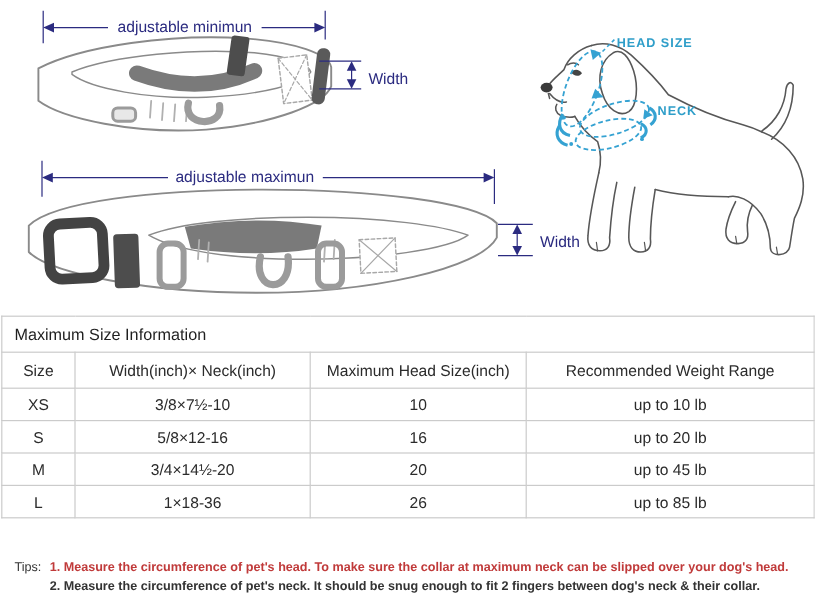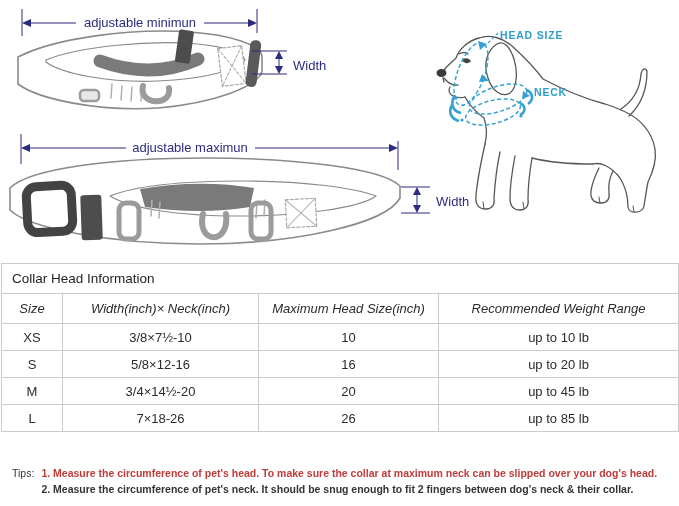--- a/index.html
+++ b/index.html
@@ -1,27 +1,27 @@
 <!DOCTYPE html>
 <html><head>
 <meta charset="utf-8">
 <style>
   html,body{margin:0;padding:0;width:679px;height:506px;background:#fff;overflow:hidden;
     font-family:"Liberation Sans",sans-serif;}
   .page{position:relative;width:679px;height:506px;background:#fff;}
-  .diagram-area{position:absolute;top:0;left:0;width:570px;height:263px;}
+  .diagram-area{position:absolute;top:0;left:14px;width:570px;height:263px;}
   svg text{font-family:"Liberation Sans",sans-serif;}
   .dim-label{font-size:13px;fill:#2b2b80;}
   .measure-label{font-size:10.5px;font-weight:bold;fill:#2f9ec9;letter-spacing:0.8px;}
   .size-table{position:absolute;top:263px;left:1px;width:677px;border-collapse:collapse;
     table-layout:fixed;background:#fff;}
   .size-table td{border:1px solid #cbcbcb;font-size:13px;color:#2b2b2b;text-align:center;
     padding:0;height:26px;overflow:hidden;white-space:nowrap;}
   .size-table tr.title-row td{text-align:left;padding-left:10px;font-size:13.5px;color:#1f1f1f;height:29px;}
-  .size-table tr.header-row td{height:29px;font-style:italic;}
+  .size-table tr.header-row td{height:29px;}
   .tips{position:absolute;top:458px;left:0;width:555px;display:flex;box-sizing:border-box;
     padding:8px 4px 0 12px;font-size:10.5px;line-height:15.5px;color:#333;}
   .tips-label{flex:none;margin-right:7px;}
   .tip{white-space:nowrap;font-weight:bold;}
 </style>
 </head>
 <body>
 
 <div class="page">
 
@@ -146,21 +146,21 @@
 
   <table class="size-table">
     <colgroup>
         <col style="width:61px">
         <col style="width:196px">
         <col style="width:180px">
         <col style="width:240px">
       </colgroup>
     <tbody>
         <tr class="title-row">
-      <td colspan="4">Collar Head Information</td>
+      <td colspan="4">Maximum Size Information</td>
     </tr>
     <tr class="header-row">
       <td>Size</td>
       <td>Width(inch)× Neck(inch)</td>
       <td>Maximum Head Size(inch)</td>
       <td>Recommended Weight Range</td>
     </tr>
     <tr>
       <td>XS</td>
       <td>3/8×7½-10</td>
@@ -174,21 +174,21 @@
       <td>up to 20 lb</td>
     </tr>
     <tr>
       <td>M</td>
       <td>3/4×14½-20</td>
       <td>20</td>
       <td>up to 45 lb</td>
     </tr>
     <tr>
       <td>L</td>
-      <td>7×18-26</td>
+      <td>1×18-36</td>
       <td>26</td>
       <td>up to 85 lb</td>
     </tr>
   </tbody>
     </table>
 
   <div class="tips">
     <span class="tips-label">Tips:</span>
     <div class="tips-lines">
       <div class="tip" style="color: rgb(192, 58, 58);">1. Measure the circumference of pet's head.  To make sure the collar at maximum neck can be slipped over your dog's head.</div>

